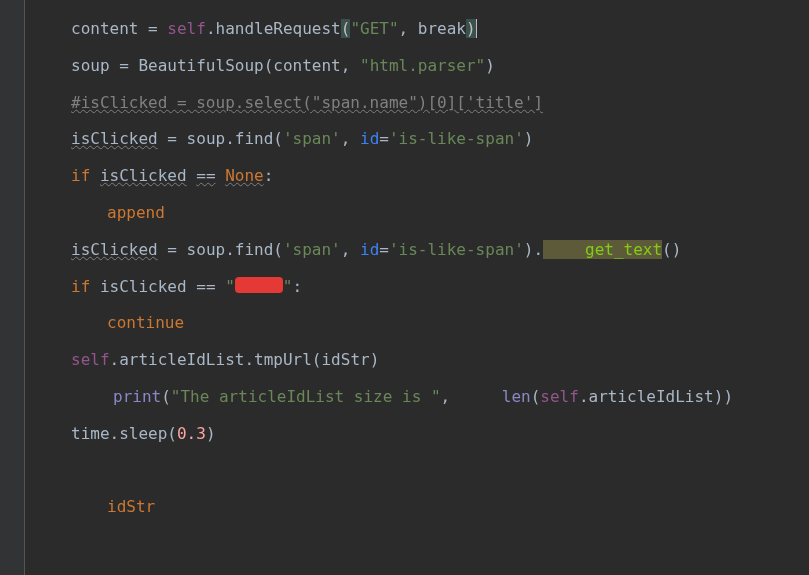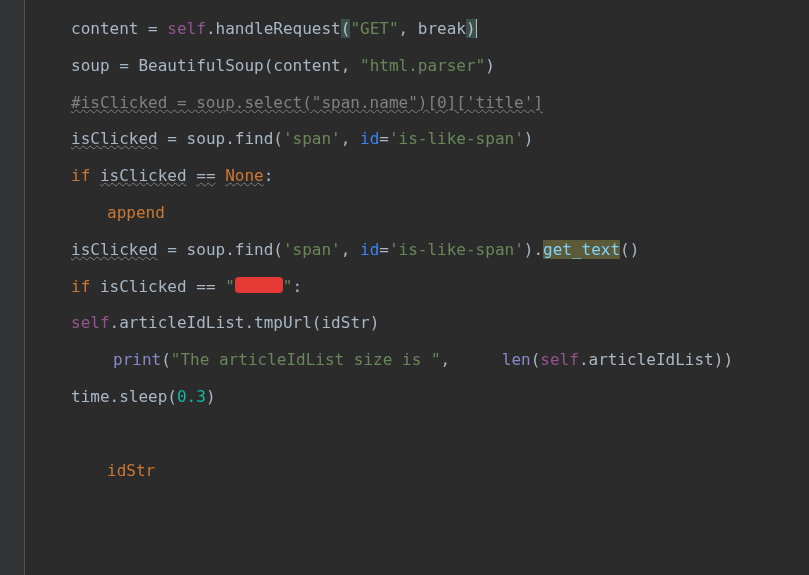--- a/index.html
+++ b/index.html
@@ -31,27 +31,28 @@
       margin-left: 35px;
       padding-top: 5px;
     }
     .code-line {
       white-space: pre;
       margin-bottom: 8px;
     }
     .kw { color: #cc7832; }
     .self { color: #94558d; }
     .str { color: #6a8759; }
-    .num { color: #14b8a6; margin-top: 24px; }
+    .num { color: #fca5a5; margin-top: 24px; }
     .builtin { color: #8888c6; margin-left: 42px; }
     .param-name { color: #3b82f6; }
     .ident { color: #a9b7c6; }
     .method-hl { 
       background-color: #5d5a3a;
-      color: #7dd3fc;
+      color: #84cc16;
+      padding-left: 42px;
     }
     .bracket-hl {
       background-color: #3b514d;
       color: #c0c0c0;
     }
     .cursor-bar {
       border-right: 1px solid #bbbbbb;
     }
     .wavy {
       text-decoration: underline wavy #808080;
@@ -91,20 +92,21 @@
 <div class="code-line indent1"><span class="ident wavy">isClicked</span> = <span class="ident">soup</span>.<span class="ident">find</span>(<span class="str">'span'</span>, <span class="param-name">id</span>=<span class="str">'is-like-span'</span>)</div>
 
 <div class="code-line indent1"><span class="kw">if</span> <span class="ident wavy">isClicked</span> <span class="ident wavy">==</span> <span class="kw wavy">None</span>:</div>
 
 <div class="code-line indent2"><span class="kw">append</span></div>
 
 <div class="code-line indent1"><span class="ident wavy">isClicked</span> = <span class="ident">soup</span>.<span class="ident">find</span>(<span class="str">'span'</span>, <span class="param-name">id</span>=<span class="str">'is-like-span'</span>).<span class="method-hl">get_text</span>()</div>
 
 <div class="code-line indent1"><span class="kw">if</span> <span class="ident">isClicked</span> <span class="ident">==</span> <span class="str">"</span><span class="redact"></span><span class="str">"</span>:</div>
 
+<div class="code-line indent2"><span class="kw">continue</span></div>
 
 <div class="code-line indent1"><span class="self">self</span>.<span class="ident">articleIdList</span>.<span class="ident">tmpUrl</span>(<span class="ident">idStr</span>)</div>
 
 <div class="code-line indent1"><span class="builtin">print</span>(<span class="str">"The articleIdList size is "</span>, <span class="builtin">len</span>(<span class="self">self</span>.<span class="ident">articleIdList</span>))</div>
 
 <div class="code-line indent1"><span class="ident">time</span>.<span class="ident">sleep</span>(<span class="num">0.3</span>)</div>
 
 <div class="code-line">&nbsp;</div>
 
 

